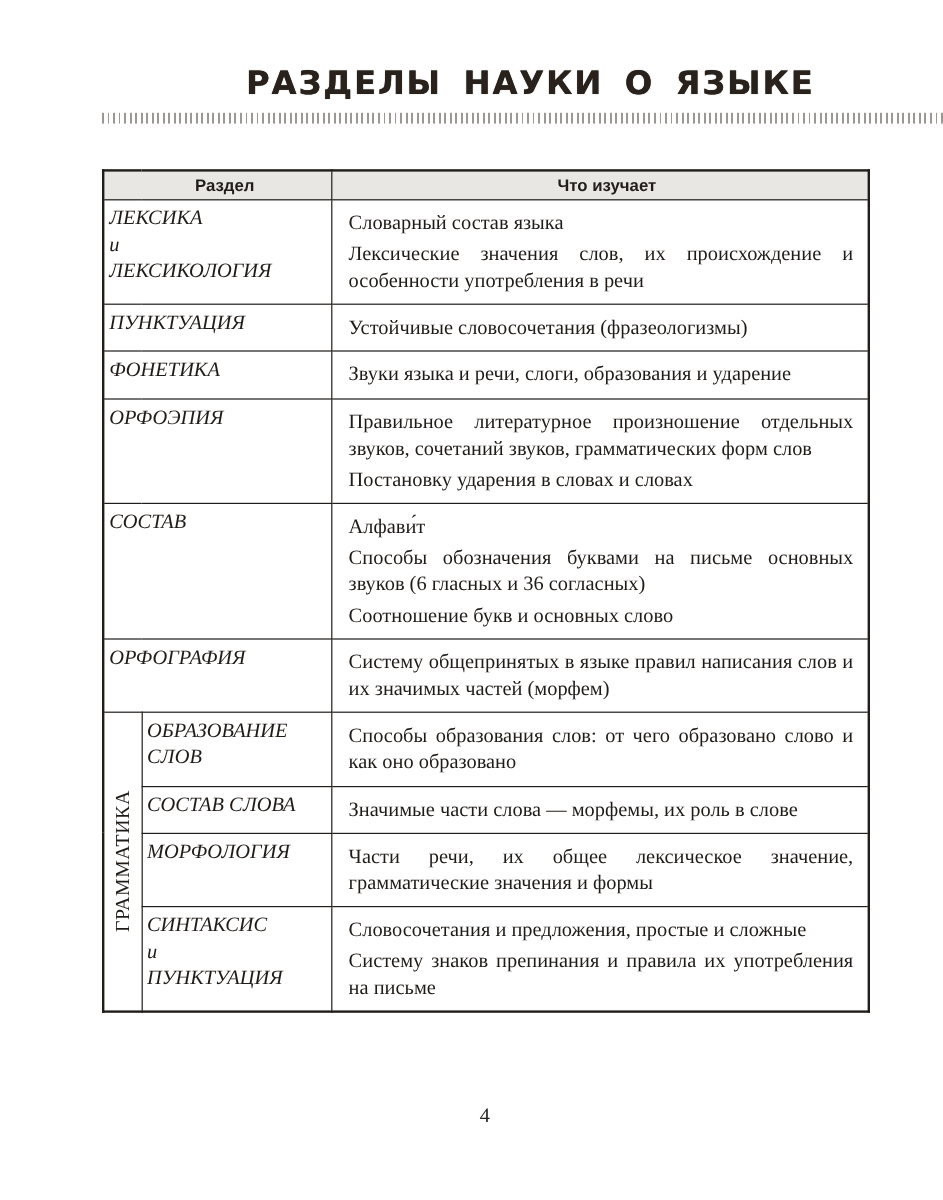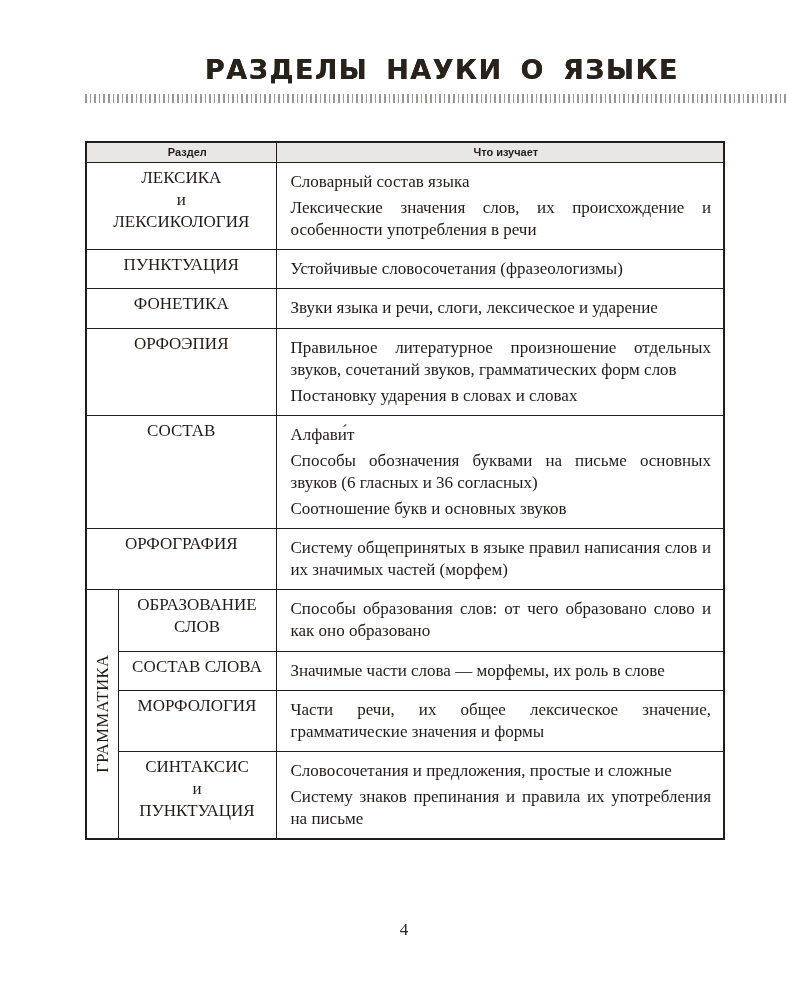--- a/index.html
+++ b/index.html
@@ -47,33 +47,34 @@
   col.c-group   { width: 32px; }
   col.c-section { width: 158px; }
   col.c-studies { width: 448px; }
   th, td {
     border: 1.5px solid #211d1a;
   }
   th {
     background: #e9e7e3;
     font-family: "Liberation Sans", sans-serif;
     font-weight: bold;
-    font-size: 11px;
+    font-size: 14px;
     padding: 3px 4px 4px 16px;
     text-align: center;
     color: #221d19;
   }
   td {
     font-size: 17px;
     line-height: 1.3;
     vertical-align: top;
   }
   td.section-cell {
-    text-align: center;
+    text-align: left;
     padding: 4px 4px;
+    font-style: italic;
   }
   td.studies-cell {
     text-align: justify;
     padding: 4px 8px 4px 10px;
   }
   td.group-cell {
     position: relative;
     padding: 0;
   }
   .vertical-label {
@@ -128,36 +129,36 @@
         </tr>
         <tr>
           <td class="section-cell" colspan="2">ПУНКТУАЦИЯ</td>
           <td class="studies-cell">
             <div class="studies-item">Устойчивые словосочетания (фразеологизмы)</div>
           </td>
         </tr>
         <tr>
           <td class="section-cell" colspan="2">ФОНЕТИКА</td>
           <td class="studies-cell">
-            <div class="studies-item">Звуки языка и речи, слоги, лексическое и ударение</div>
+            <div class="studies-item">Звуки языка и речи, слоги, образования и ударение</div>
           </td>
         </tr>
         <tr>
           <td class="section-cell" colspan="2">ОРФОЭПИЯ</td>
           <td class="studies-cell">
             <div class="studies-item">Правильное литературное произношение отдельных звуков, сочетаний звуков, грамматических форм слов</div>
             <div class="studies-item">Постановку ударения в словах и словах</div>
           </td>
         </tr>
         <tr>
           <td class="section-cell" colspan="2">СОСТАВ</td>
           <td class="studies-cell">
             <div class="studies-item">Алфави́т</div>
             <div class="studies-item">Способы обозначения буквами на письме основных звуков (6 гласных и 36 согласных)</div>
-            <div class="studies-item">Соотношение букв и основных звуков</div>
+            <div class="studies-item">Соотношение букв и основных слово</div>
           </td>
         </tr>
         <tr>
           <td class="section-cell" colspan="2">ОРФОГРАФИЯ</td>
           <td class="studies-cell">
             <div class="studies-item">Систему общепринятых в языке правил написания слов и их значимых частей (морфем)</div>
           </td>
         </tr>
         <tr>
           <td class="group-cell" rowspan="4">

